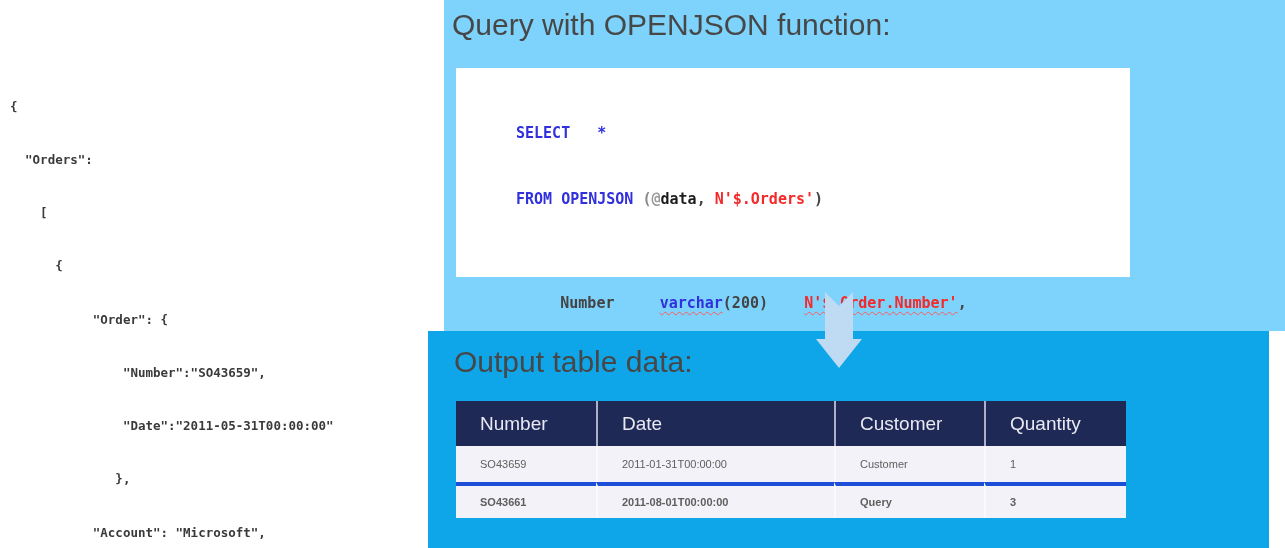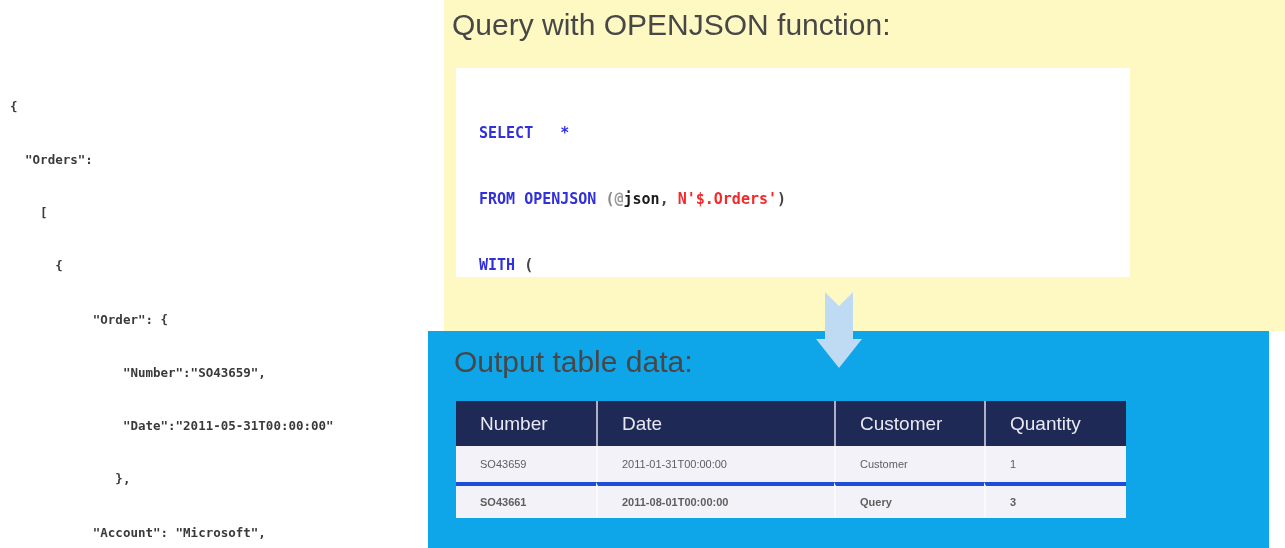--- a/index.html
+++ b/index.html
@@ -15,30 +15,30 @@
   
   .left-panel{position:absolute;left:0;top:0;width:444px;height:548px;background:#ffffff;}
   .left-title{position:absolute;left:10px;top:6px;}
   .json-code{
     position:absolute;left:10px;top:62px;margin:0;
     font-family:"DejaVu Sans Mono",monospace;font-size:12.5px;font-weight:bold;
     line-height:17.75px;color:#3a3a3a;white-space:pre;
   }
 
   
-  .query-panel{position:absolute;left:444px;top:0;width:841px;height:331px;background:#fef9c3;}
+  .query-panel{position:absolute;left:444px;top:0;width:841px;height:331px;background:#7dd3fc;}
   .query-title{position:absolute;left:8px;top:8px;}
   .code-box{
     position:absolute;left:12px;top:68px;width:674px;height:209px;
     background:#ffffff;box-sizing:border-box;padding:14px 0 0 23px;
     font-family:"DejaVu Sans Mono",monospace;font-size:15px;font-weight:bold;
     white-space:pre;color:#444444;
   }
   .ln{white-space:pre;}
-  .ln.loose{line-height:30px;}
+  .ln.loose{line-height:30px;margin-left:37px;}
   .tight .ln,.ln.tightln{line-height:17.7px;}
   .tight{margin-top:9px;}
   .kw{color:#3030dd;}
   .pln{color:#444444;}
   .paren{color:#8a8a8a;}
   .at{color:#9a9a9a;}
   .var{color:#1c1c1c;}
   .str{color:#f42929;}
   .type{color:#3030dd;text-decoration-line:underline;text-decoration-style:wavy;text-decoration-color:#ff5a5a;text-decoration-thickness:1px;text-underline-offset:3px;}
   .path{color:#f42929;text-decoration-line:underline;text-decoration-style:wavy;text-decoration-color:#ff5a5a;text-decoration-thickness:1px;text-underline-offset:3px;}
@@ -101,22 +101,21 @@
     
     
     
   </div>
 </div>
 
 <div class="query-panel">
   <div class="section-title query-title">Query with OPENJSON function:</div>
   <div class="code-box">
     <div class="ln loose"><span class="kw">SELECT   *</span></div>
-    <div class="ln loose"><span class="kw">FROM OPENJSON </span><span class="paren">(</span><span class="at">@</span><span class="var">json</span><span class="pln">, </span><span class="str">N'$.Orders'</span><span class="pln">)</span></div>
-    <div class="ln loose"><span class="kw">WITH </span><span class="pln">(</span></div>
+    <div class="ln loose"><span class="kw">FROM OPENJSON </span><span class="paren">(</span><span class="at">@</span><span class="var">data</span><span class="pln">, </span><span class="str">N'$.Orders'</span><span class="pln">)</span></div>
     <div class="tight">
       <div class="ln"><span class="pln">         Number     </span><span class="type">varchar</span><span class="pln">(200)</span><span class="pln">    </span><span class="path">N'$.Order.Number'</span><span class="pln">,</span></div>
       <div class="ln"><span class="pln">         Date       </span><span class="type">datetime</span><span class="pln"></span><span class="pln">        </span><span class="path">N'$.Order.Date'</span><span class="pln">,</span></div>
       <div class="ln"><span class="pln">         Customer   </span><span class="type">varchar</span><span class="pln">(200)</span><span class="pln">    </span><span class="path">N'$.Account'</span><span class="pln">,</span></div>
       <div class="ln"><span class="pln">         Quantity   </span><span class="type">int</span><span class="pln"></span><span class="pln">             </span><span class="path">N'$.Item.Quantity'</span><span class="pln"></span></div>
     </div>
     
   </div>
 </div>
 

